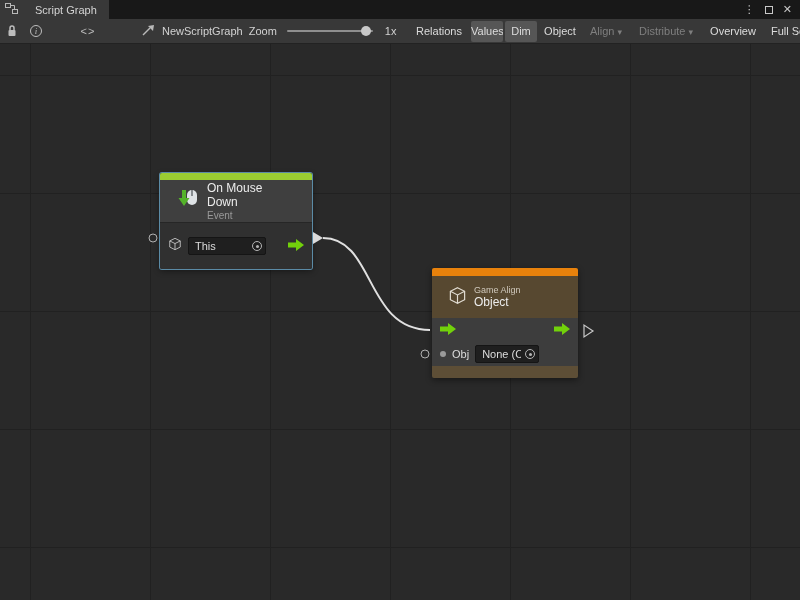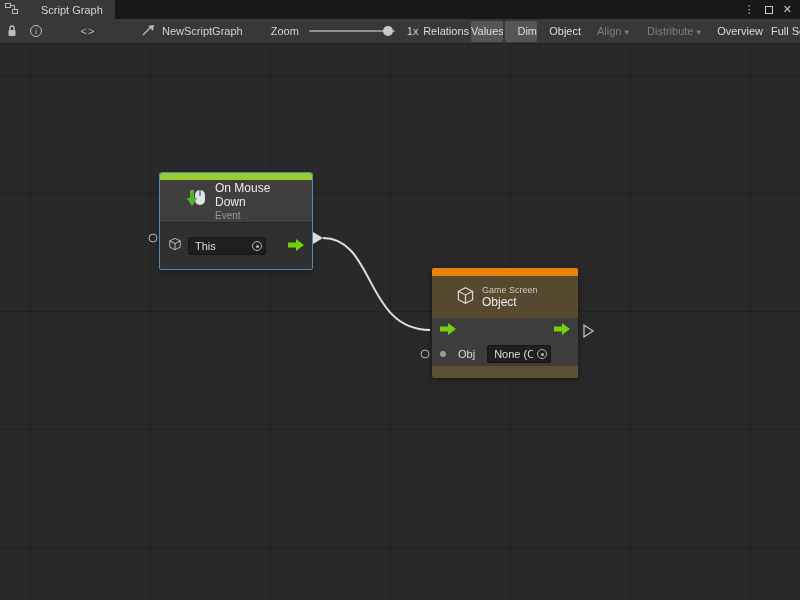--- a/index.html
+++ b/index.html
@@ -2,63 +2,63 @@
 <html><head>
 <meta charset="utf-8">
 <style>
   * { box-sizing: border-box; margin: 0; padding: 0; }
   html,body { width:800px; height:600px; overflow:hidden; background:#181818;
     font-family:"Liberation Sans", sans-serif; }
   .window { position:relative; width:800px; height:600px; }
 
   
   .tabbar { height:19px; background:#181818; display:flex; align-items:stretch; }
-  .tab { background:#383838; display:flex; align-items:center; gap:23px;
+  .tab { background:#383838; display:flex; align-items:center; gap:17px;
     padding:0 12px 0 5px; font-size:11px; color:#d4d4d4; }
   .tab-spacer { flex:1; }
   .winctrl { display:flex; align-items:center; gap:10px; padding-right:8px; color:#c9c9c9; }
   .winctrl .glyph { font-size:11px; line-height:19px; }
   .maxbox { width:8px; height:8px; border:1px solid #c9c9c9; display:inline-block; }
 
   
   .toolbar { position:relative; height:25px; background:#383838; border-bottom:1px solid #222;
     display:flex; align-items:center; font-size:11px; color:#d2d2d2;
     white-space:nowrap; overflow:hidden; }
   .icon-btn { width:24px; height:25px; display:flex; align-items:center; justify-content:center; }
   .info-circle { width:12px; height:12px; border:1px solid #bdbdbd; border-radius:50%;
     font-size:9px; line-height:11px; text-align:center; color:#bdbdbd;
     font-family:"Liberation Serif", serif; font-style:italic; }
   .code-glyph { color:#bdbdbd; font-size:11px; letter-spacing:1px; }
   .crumb { display:flex; align-items:center; gap:6px; margin-left:42px; }
-  .zoom-label { margin-left:28px; }
+  .zoom-label { margin-left:6px; }
   .slider { position:relative; width:86px; height:10px; margin-left:10px; }
   .slider-track { position:absolute; left:0; right:0; top:4px; height:2px; background:#8f8f8f; border-radius:1px; }
   .slider-knob { position:absolute; right:2px; top:0; width:10px; height:10px; border-radius:50%; background:#c8c8c8; }
   .zoom-value { margin-left:12px; }
   .tgroup { position:absolute; left:408px; top:0; height:25px; display:flex; align-items:center; }
-  .tbtn { height:21px; line-height:21px; text-align:right; color:#dcdcdc;
+  .tbtn { height:21px; line-height:21px; text-align:center; color:#dcdcdc;
     border-radius:2px; margin:0 1px; overflow:hidden; }
   .tbtn.active { background:#565656; }
   .tbtn.disabled { color:#7f7f7f; }
   .tbtn .caret { font-size:9px; margin-left:3px; }
 
   
   .canvas { position:absolute; top:44px; left:0; width:800px; height:556px;
     background-color:#292929;
     background-image:
       linear-gradient(to right, #212121 1px, transparent 1px),
       linear-gradient(to bottom, #212121 1px, transparent 1px);
     background-size:120px 118px;
     background-position:30px 31px; }
 
   .node { position:absolute; border-radius:2px; overflow:hidden;
     box-shadow:0 2px 6px rgba(0,0,0,.45); }
   .node.selected { box-shadow:0 0 0 1px #5b8ba6, 0 2px 6px rgba(0,0,0,.45); }
   .accent { height:7px; width:100%; }
-  .nhead { display:flex; align-items:center; gap:7px; padding:0 24px; }
+  .nhead { display:flex; align-items:center; gap:7px; padding:0 16px; }
   .ntitle { font-size:12px; color:#ececec; }
   .nsub { font-size:10px; color:#9a9a9a; margin-top:1px; }
   .ncat { font-size:9px; color:#cfc8bc; }
 
   .event-node .nhead { height:42px; background:#3f3f3f; }
   .event-node .nbody { background:#303030; border-top:1px solid #262626; }
   .prow { display:flex; align-items:center; }
 
   .destroy-node .accent { height:8px; }
   .destroy-node .nhead { height:42px; background:#574830; }
@@ -191,38 +191,38 @@
     <div class="node destroy-node" style="left:432px; top:224px; width:146px;" data-interactable="true">
       <div class="accent" style="background:#E8820C;" data-interactable="false"></div>
       <div class="nhead" data-interactable="false">
         <span data-interactable="false">
           <svg width="19" height="19" viewBox="0 0 16 16">
             <path d="M8 1.5 L14 4.5 V11.5 L8 14.5 L2 11.5 V4.5 Z" fill="none" stroke="#e2ddd3"></path>
             <path d="M2 4.5 L8 7.5 L14 4.5 M8 7.5 V14.5" fill="none" stroke="#e2ddd3"></path>
           </svg>
         </span>
         <div>
-          <div class="ncat" data-interactable="false">Game Screen</div>
+          <div class="ncat" data-interactable="false">Game Align</div>
           <div class="ntitle" data-interactable="false">Object</div>
         </div>
       </div>
       <div class="nbody" data-interactable="false">
         <div class="prow" style="height:24px; padding:0 8px;">
           <span data-interactable="true">
             <svg width="16" height="12" viewBox="0 0 16 12">
                 <path d="M0 3.5 H8 V0 L16 6 L8 12 V8.5 H0 Z" fill="#72D10B"></path>
               </svg>
           </span>
           <span style="margin-left:auto;" data-interactable="true">
             <svg width="16" height="12" viewBox="0 0 16 12">
                 <path d="M0 3.5 H8 V0 L16 6 L8 12 V8.5 H0 Z" fill="#72D10B"></path>
               </svg>
           </span>
         </div>
-        <div class="prow" style="height:24px; padding:0 8px; gap:12px;">
+        <div class="prow" style="height:24px; padding:0 8px; gap:6px;">
           <span class="dot-port" data-interactable="true"></span>
           <span class="plabel" data-interactable="false">Obj</span>
           <div class="field" style="width:64px;" data-interactable="true">
             <span class="fval" data-interactable="false">None (O</span>
             <span class="picker" data-interactable="true"></span>
           </div>
         </div>
       </div>
       <div class="nfoot" data-interactable="false"></div>
     </div>

